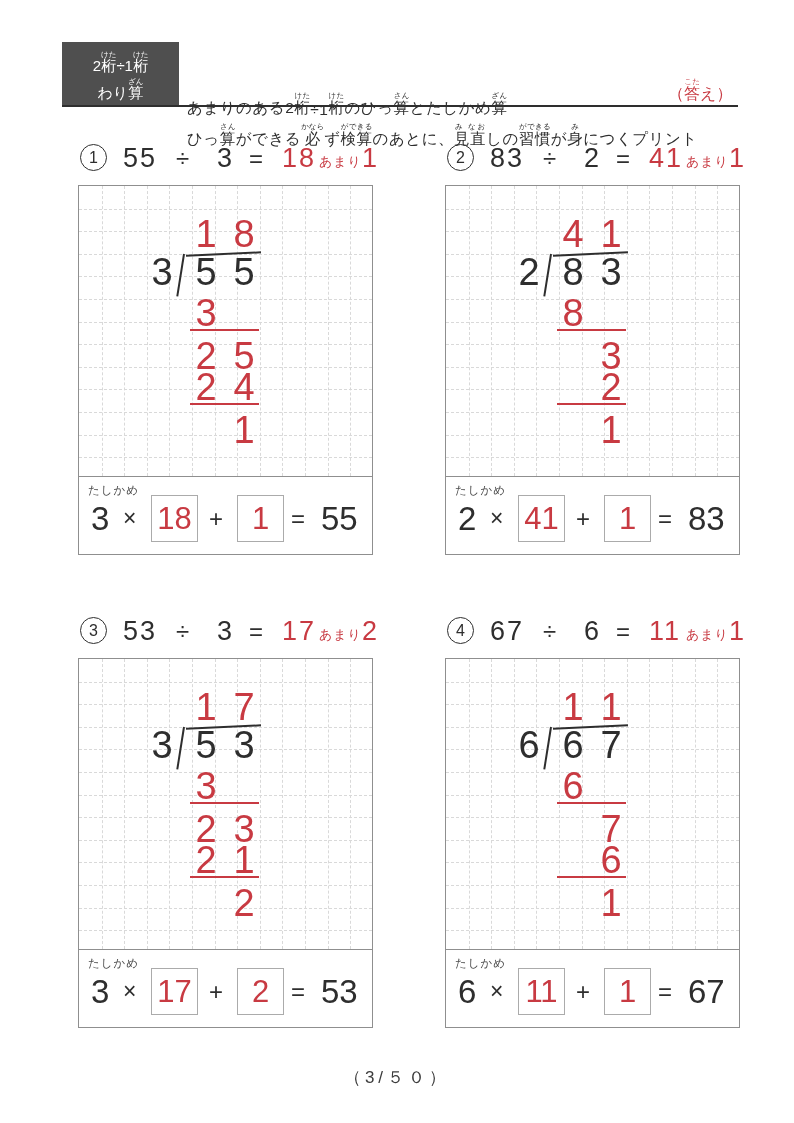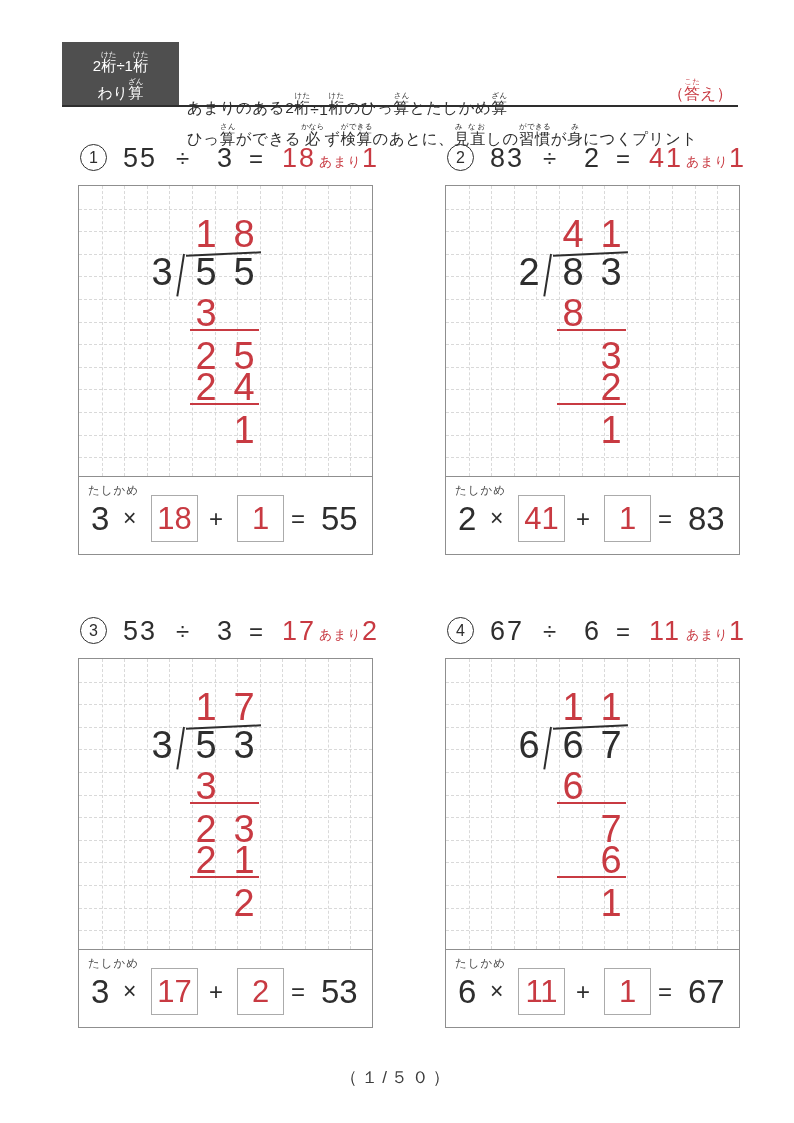--- a/index.html
+++ b/index.html
@@ -470,14 +470,14 @@
       <span class="ck-item ck-times">×</span>
       <span class="ck-item ck-boxq ck-sq red">11</span>
       <span class="ck-item ck-plus">+</span>
       <span class="ck-item ck-boxr ck-sq red">1</span>
       <span class="ck-item ck-equals">=</span>
       <span class="ck-item ck-result">67</span>
     </div>
   </div>
 </div>
 
-  <div class="footer">（１/５０）</div>
+  <div class="footer">（3/５０）</div>
 </div>
 
 </body></html>

